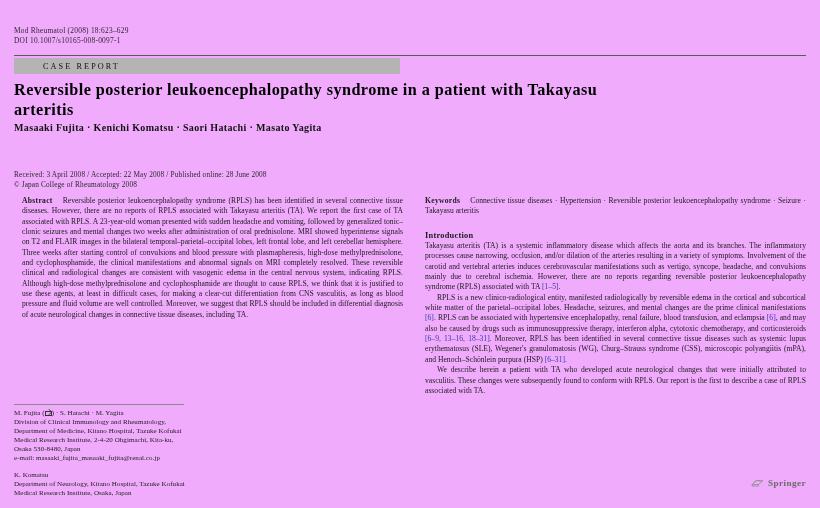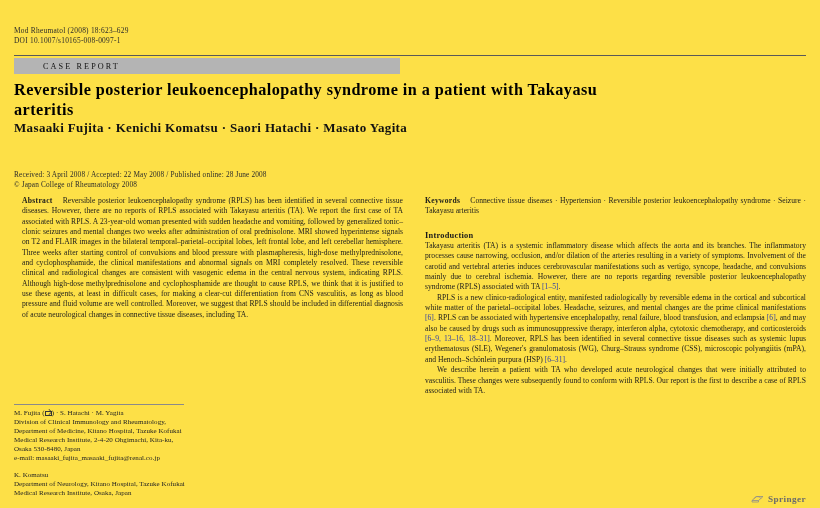--- a/index.html
+++ b/index.html
@@ -13,21 +13,21 @@
     font-family: "Liberation Serif", "DejaVu Serif", serif;
     color: #1a1a1a;
     overflow: hidden;
     position: relative;
   }
   .page {
     position: absolute;
     left: 0; top: 0;
     width: 820px;
     height: 508px;
-    background: #fde047;
+    background: #f0abfc;
     padding: 0;
     box-sizing: border-box;
   }
   .content {
     position: absolute;
     left: 14px;
     top: 0;
     width: 792px;
     height: 508px;
   }
@@ -84,21 +84,21 @@
     letter-spacing: 0.45px;
     color: #000;
   }
 
   
   .authors {
     position: absolute;
     left: 0;
     top: 122px;
     width: 480px;
-    font-size: 13px;
+    font-size: 10px;
     line-height: 11.4px;
     font-weight: bold;
     letter-spacing: 0.35px;
     color: #111;
   }
 
   
   .history {
     position: absolute;
     left: 0;
@@ -188,21 +188,21 @@
     border-bottom: 0.7px solid #333;
     transform: rotate(-45deg) scale(0.72);
     transform-origin: 0 0;
     left: 0.4px;
   }
 
   
   .springer {
     position: absolute;
     right: 14px;
-    bottom: 4px;
+    bottom: 20px;
     display: flex;
     align-items: flex-start;
     gap: 4px;
     color: #6e6e6e;
   }
   .springer-mark {
     width: 13px;
     height: 10px;
     flex: none;
   }

